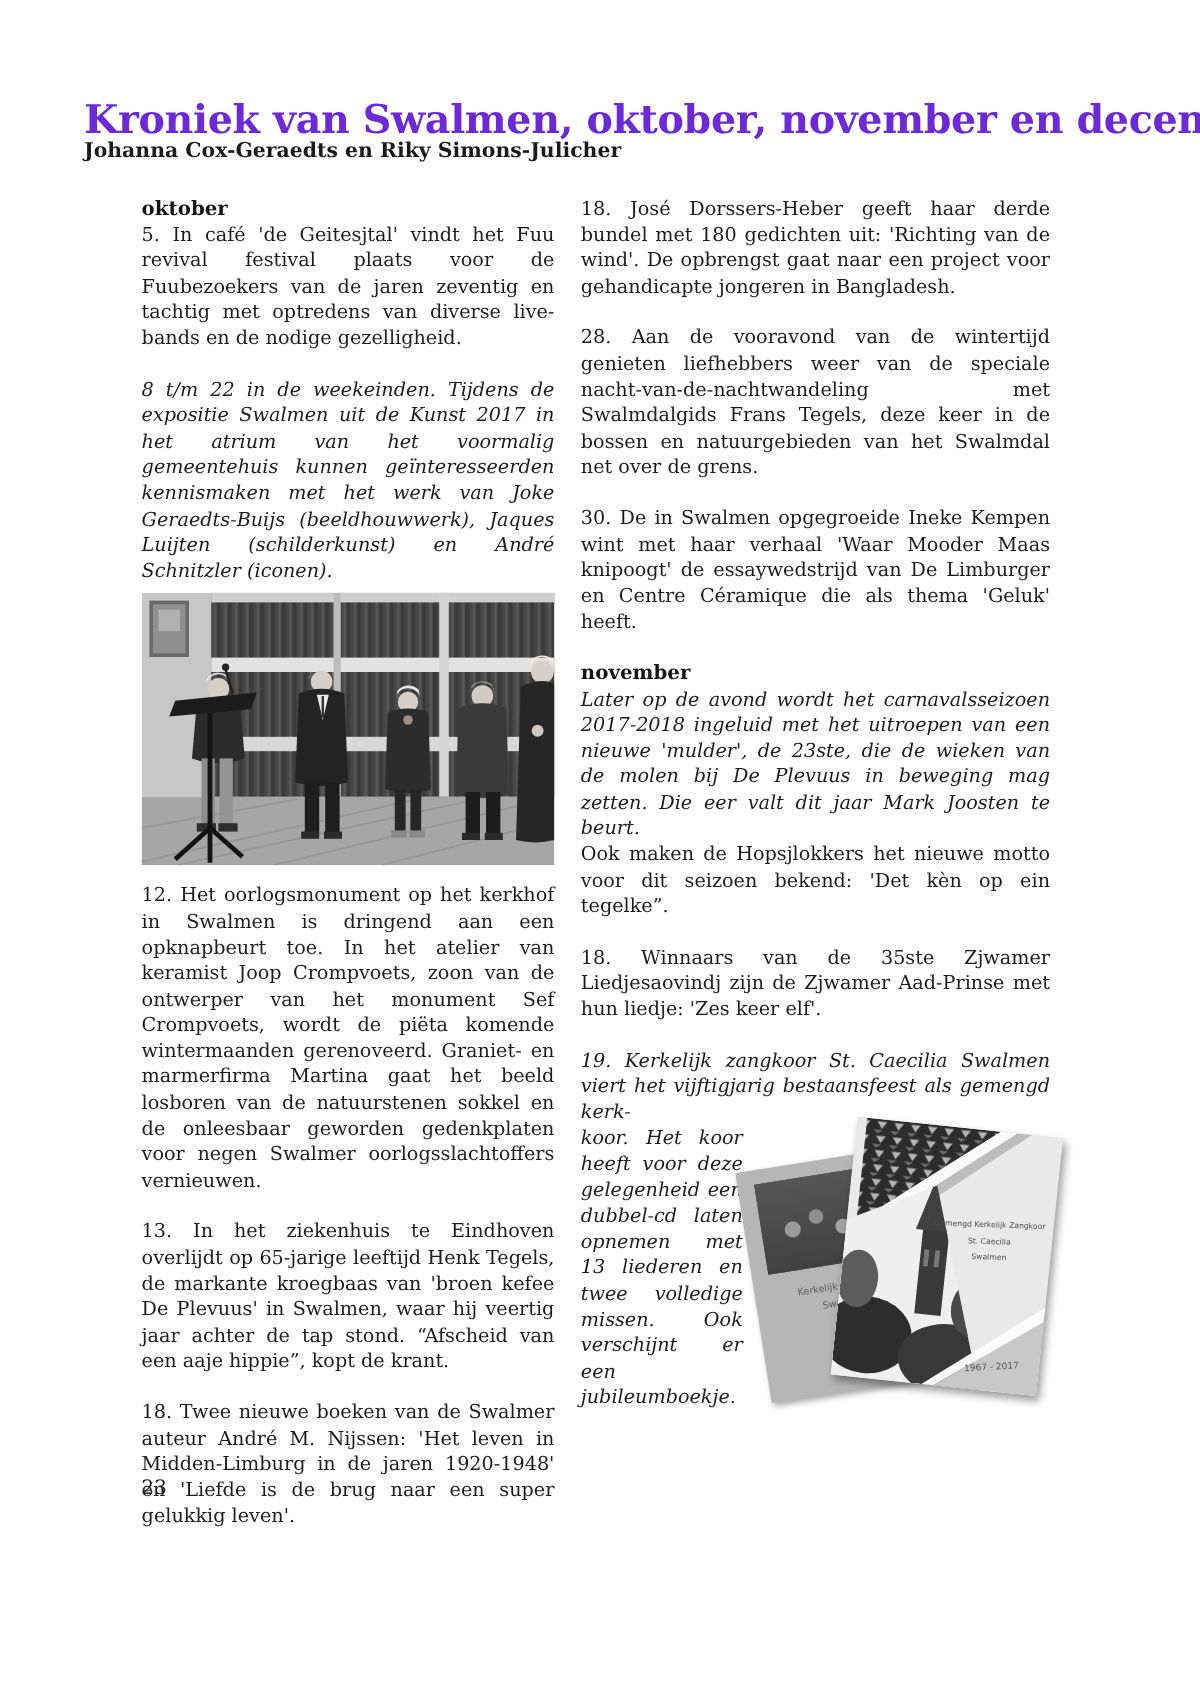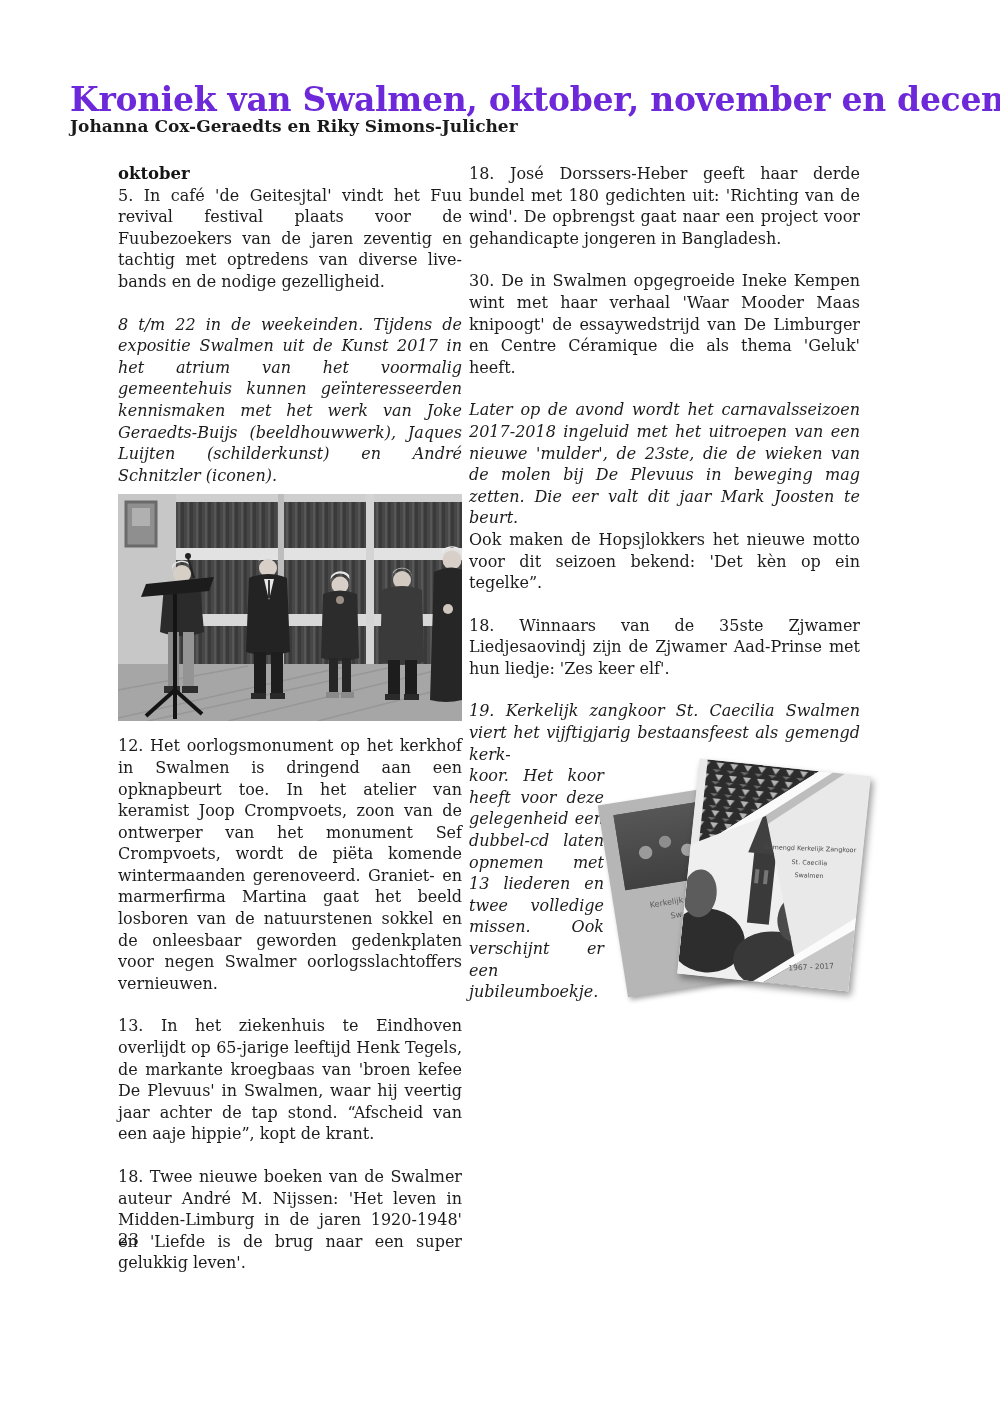--- a/index.html
+++ b/index.html
@@ -15,21 +15,21 @@
     position:absolute; left:70px; top:58px;
     font-size:33px; font-weight:bold; letter-spacing:-0.3px;
     color:#6d28d9; white-space:nowrap;
   }
   .byline {
     position:absolute; left:70px; top:116px;
     font-size:17px; font-weight:bold; color:#1a1a1a;
   }
   .columns {
     position:absolute; left:118px; top:163px; width:757px;
-    display:flex; gap:7px;
+    display:flex; gap:22px;
   }
   .col-left  { width:344px; }
   .col-right { width:391px; }
   .para {
     margin:0 0 21px 0;
     font-size:16px; line-height:21.6px;
     text-align:justify;
     text-justify:inter-word;
   }
   .para.tight { margin-bottom:0;font-style:italic; }
@@ -182,21 +182,23 @@
       </g>
     </svg>
 
     <p class="para">12. Het oorlogsmonument op het kerkhof in Swalmen is dringend aan een opknapbeurt toe. In het atelier van keramist Joop Crompvoets, zoon van de ontwerper van het monument Sef Crompvoets, wordt de piëta komende wintermaanden gerenoveerd. Graniet- en marmerfirma Martina gaat het beeld losboren van de natuurstenen sokkel en de onleesbaar geworden gedenkplaten voor negen Swalmer oorlogsslachtoffers vernieuwen.</p>
     <p class="para">13. In het ziekenhuis te Eindhoven overlijdt op 65-jarige leeftijd Henk Tegels, de markante kroegbaas van 'broen kefee De Plevuus' in Swalmen, waar hij veertig jaar achter de tap stond. “Afscheid van een aaje hippie”, kopt de krant.</p>
     <p class="para">18. Twee nieuwe boeken van de Swalmer auteur André M. Nijssen: 'Het leven in Midden-Limburg in de jaren 1920-1948' en 'Liefde is de brug naar een super gelukkig leven'.</p>
   </div>
 
   <div class="col-right">
     <p class="para">18. José Dorssers-Heber geeft haar derde bundel met 180 gedichten uit: 'Richting van de wind'. De opbrengst gaat naar een project voor gehandicapte jongeren in Bangladesh.</p>
+    <p class="para">28. Aan de vooravond van de wintertijd genieten liefhebbers weer van de speciale nacht-van-de-nachtwandeling met Swalmdalgids Frans Tegels, deze keer in de bossen en natuurgebieden van het Swalmdal net over de grens.</p>
     <p class="para">30. De in Swalmen opgegroeide Ineke Kempen wint met haar verhaal 'Waar Mooder Maas knipoogt' de essaywedstrijd van De Limburger en Centre Céramique die als thema 'Geluk' heeft.</p>
+    <h3 class="subhead">november</h3>
     <p class="para tight">Later op de avond wordt het carnavalsseizoen 2017-2018 ingeluid met het uitroepen van een nieuwe 'mulder', de 23ste, die de wieken van de molen bij De Plevuus in beweging mag zetten. Die eer valt dit jaar Mark Joosten te beurt.</p>
     <p class="para">Ook maken de Hopsjlokkers het nieuwe motto voor dit seizoen bekend: 'Det kèn op ein tegelke”.</p>
     <p class="para">18. Winnaars van de 35ste Zjwamer Liedjesaovindj zijn de Zjwamer Aad-Prinse met hun liedje: 'Zes keer elf'.</p>
 
     <p class="para tight force-justify">19. Kerkelijk zangkoor St. Caecilia Swalmen viert het vijftigjarig bestaansfeest als gemengd kerk-</p>
     <div class="p19-rest">
 
       <div class="cd-wrap">
         <div class="cd-back">
           <div class="cd-back-photo"></div>

